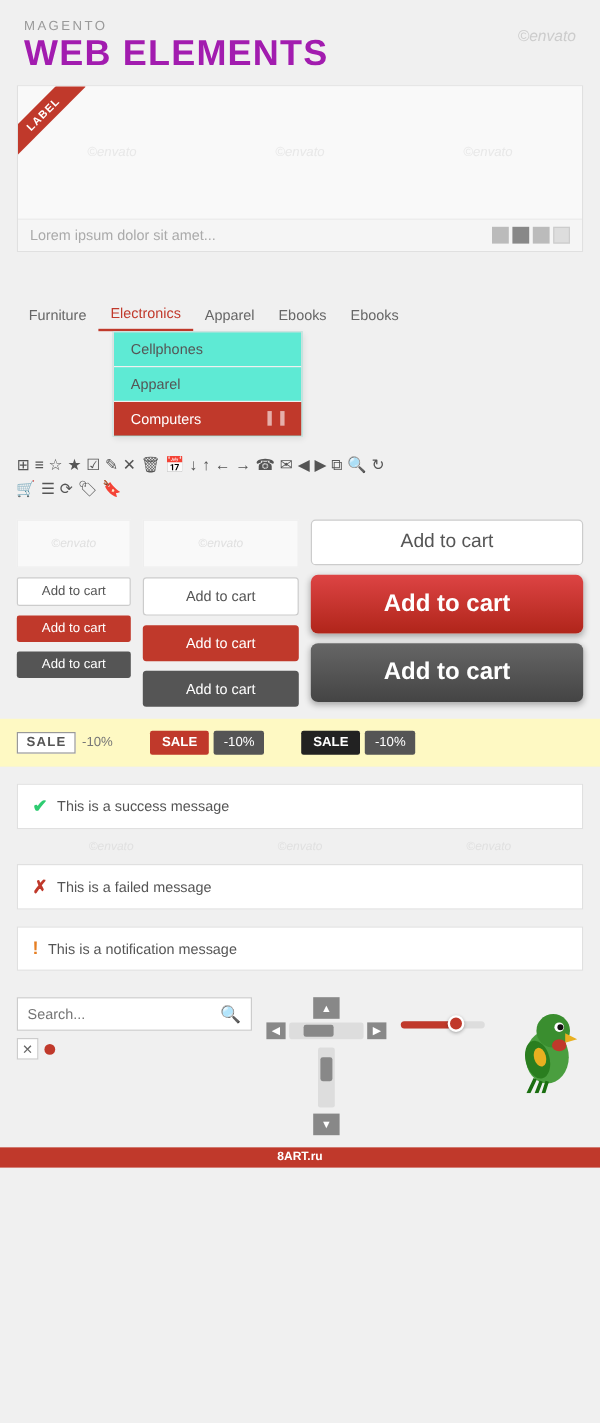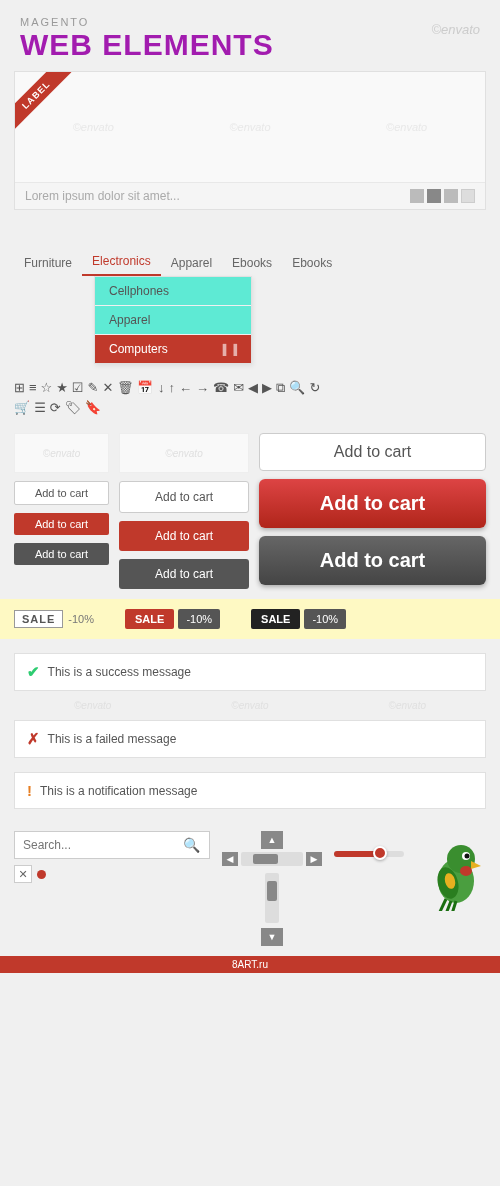--- a/index.html
+++ b/index.html
@@ -224,13 +224,13 @@
 
       <path d="M30 68 L22 85 M35 70 L28 88 M40 70 L35 86" stroke="#1a6e10" stroke-width="3" fill="none"></path>
 
       <ellipse cx="50" cy="40" rx="6" ry="5" fill="#c0392b"></ellipse>
 
       <ellipse cx="34" cy="50" rx="5" ry="8" fill="#e8b020" transform="rotate(-15,34,50)"></ellipse>
     </svg>
   </div>
 </div>
 
-<div style="background:#c0392b;color:#fff;font-size:10px;font-weight:normal;padding:3px 8px;text-align:center;">8ART.ru</div>
+<div style="background:#c0392b;color:#fff;font-size:10px;font-weight:bold;padding:3px 8px;text-align:center;">8ART.ru</div>
 
 </body></html>

